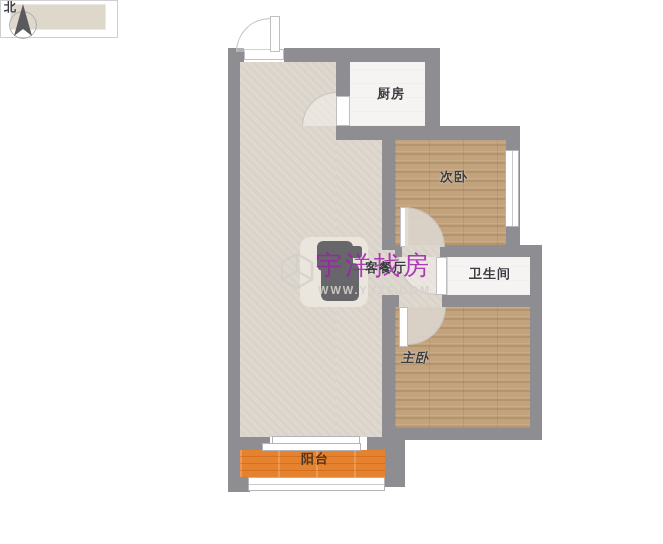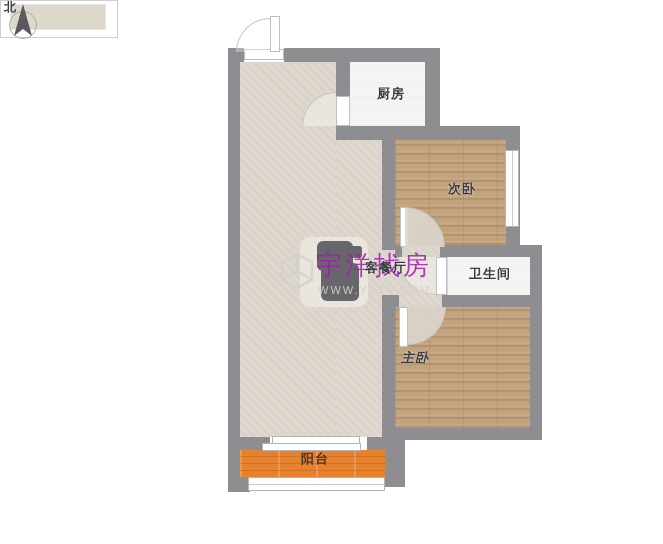--- a/index.html
+++ b/index.html
@@ -88,32 +88,32 @@
   
   .rug{left:300px;top:237px;width:68px;height:70px;background:#eae5dd;border-radius:10px;z-index:2;}
   .sofa-a{left:317px;top:241px;width:36px;height:30px;background:#66666b;border-radius:6px;z-index:2;}
   .sofa-b{left:321px;top:263px;width:38px;height:38px;background:#66666b;border-radius:6px;z-index:2;}
   .sofa-c{left:350px;top:246px;width:12px;height:12px;background:#66666b;border-radius:3px;z-index:2;}
 
   
   .room-label{position:absolute;z-index:6;font-size:13px;font-weight:bold;color:#3b3b3f;
     letter-spacing:1px;text-align:center;text-shadow:0 0 2px rgba(255,255,255,0.7);}
   .lbl-kitchen{left:369px;top:85px;width:44px;}
-  .lbl-bed2{left:432px;top:180px;width:44px;text-align:right;}
+  .lbl-bed2{left:432px;top:168px;width:44px;}
   .lbl-living{left:361px;top:259px;width:50px;}
   .lbl-bath{left:461px;top:265px;width:58px;}
   .lbl-master{left:393px;top:349px;width:44px;font-style:italic;}
   .lbl-balcony{left:293px;top:450px;width:44px;color:#4a3423;text-shadow:none;}
 
   
   .watermark{position:absolute;left:278px;top:244px;width:150px;height:62px;z-index:5;pointer-events:none;}
   .wm-logo{position:absolute;left:2px;top:8px;width:34px;height:38px;opacity:0.75;}
   .wm-brand{position:absolute;left:38px;top:4px;font-size:26px;font-weight:500;color:#a21caf;
     letter-spacing:3px;opacity:0.85;white-space:nowrap;}
-  .wm-url{position:absolute;left:40px;top:40px;font-size:11px;color:#d4d0cb;letter-spacing:2px;opacity:0.9;white-space:nowrap;}
+  .wm-url{position:absolute;left:40px;top:40px;font-size:11px;color:#d4d0cb;letter-spacing:2px;opacity:0.9;white-space:nowrap;font-weight:bold;}
 
   
   .compass{position:absolute;left:0;top:0;width:46px;height:46px;z-index:6;}
   .compass-circle{position:absolute;left:9px;top:11px;width:28px;height:28px;border:1.5px solid #a9a9ad;
     border-radius:50%;box-sizing:border-box;}
   .compass-needle{position:absolute;left:12px;top:4px;width:22px;height:34px;}
   .north-label{position:absolute;left:4px;top:-1px;font-size:12px;font-weight:bold;color:#3b3b3f;}
 </style>
 </head>
 <body>

